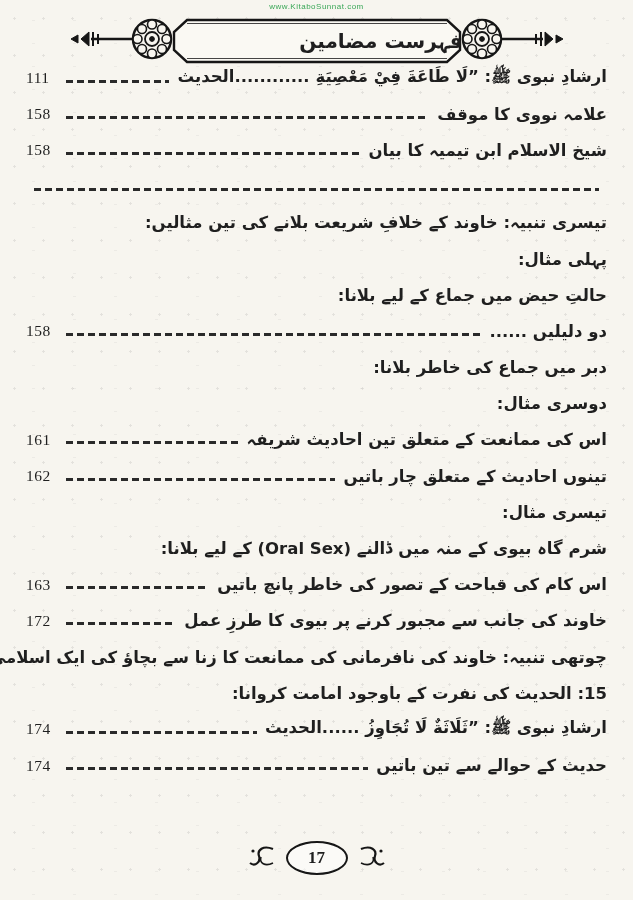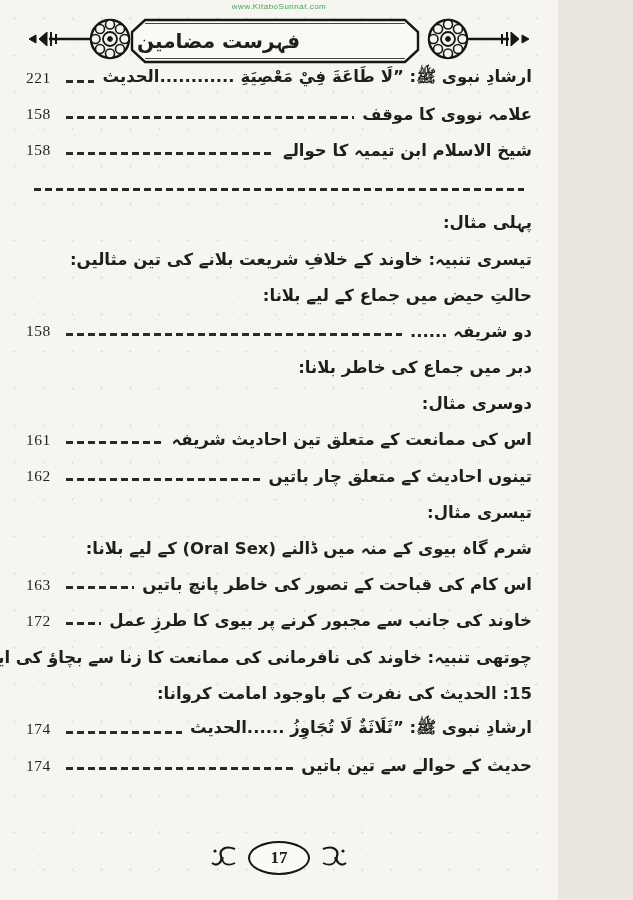--- a/index.html
+++ b/index.html
@@ -3,21 +3,21 @@
 <meta charset="utf-8">
 <style>
   html,body{margin:0;padding:0;}
   body{
     width:633px;height:900px;
     font-family:"DejaVu Sans",sans-serif;
     background:#e9e7df;
     overflow:hidden;
   }
   .page{
-    position:relative;width:558px;height:900px;
+    position:relative;width:633px;height:900px;
     background:var(--paper,#f7f5ef);
     color:var(--ink,#1f1f1f);
   }
   
   .page::before{
     content:"";position:absolute;inset:0;pointer-events:none;
     background-image:
       radial-gradient(rgba(110,110,110,.14) 1px, transparent 1.2px),
       radial-gradient(rgba(140,140,140,.10) 1px, transparent 1.2px);
     background-size:29px 37px, 41px 23px;
@@ -31,21 +31,21 @@
   
   .header{
     position:absolute;top:14px;left:0;right:0;height:54px;
     display:flex;align-items:center;justify-content:center;
   }
   .finial{flex:0 0 auto;}
   .finial.right{transform:scaleX(-1);}
   .rosette{flex:0 0 auto;margin:0 -4px;position:relative;z-index:2;}
   .titlebox{
     position:relative;width:292px;height:48px;flex:0 0 auto;
-    display:flex;align-items:center;justify-content:flex-start;padding-left:8px;
+    display:flex;align-items:center;justify-content:flex-end;
   }
   .titlebox svg{position:absolute;inset:0;}
   .title{
     position:relative;z-index:1;font-size:20px;font-weight:bold;
     direction:rtl;
   }
   
   .toc{
     position:absolute;top:60px;left:26px;right:26px;
   }
@@ -157,46 +157,46 @@
           <line x1="29" y1="15" x2="29" y2="25" stroke-width="2"></line>
         </g>
       </svg>
     </span>
   </div>
 
   <div class="toc">
       <div class="row" dir="rtl">
         <span class="t">ارشادِ نبوی ﷺ: ”لَا طَاعَةَ فِيْ مَعْصِيَةِ ............الحدیث</span>
         <span class="leader"></span>
-        <span class="num">221</span>
+        <span class="num">111</span>
       </div>
       <div class="row" dir="rtl">
         <span class="t">علامہ نووی کا موقف</span>
         <span class="leader"></span>
         <span class="num">158</span>
       </div>
       <div class="row" dir="rtl">
-        <span class="t">شیخ الاسلام ابن تیمیہ کا حوالے</span>
+        <span class="t">شیخ الاسلام ابن تیمیہ کا بیان</span>
         <span class="leader"></span>
         <span class="num">158</span>
       </div>
       <div class="row" dir="rtl">
         <span class="leader"></span>
       </div>
       <div class="row heading" dir="rtl">
+        <span class="t">تیسری تنبیہ: خاوند کے خلافِ شریعت بلانے کی تین مثالیں:</span>
+      </div>
+      <div class="row heading" dir="rtl">
         <span class="t">پہلی مثال:</span>
       </div>
       <div class="row heading" dir="rtl">
-        <span class="t">تیسری تنبیہ: خاوند کے خلافِ شریعت بلانے کی تین مثالیں:</span>
-      </div>
-      <div class="row heading" dir="rtl">
         <span class="t">حالتِ حیض میں جماع کے لیے بلانا:</span>
       </div>
       <div class="row" dir="rtl">
-        <span class="t">دو شریفہ ......</span>
+        <span class="t">دو دلیلیں ......</span>
         <span class="leader"></span>
         <span class="num">158</span>
       </div>
       <div class="row heading" dir="rtl">
         <span class="t">دبر میں جماع کی خاطر بلانا:</span>
       </div>
       <div class="row heading" dir="rtl">
         <span class="t">دوسری مثال:</span>
       </div>
       <div class="row" dir="rtl">

